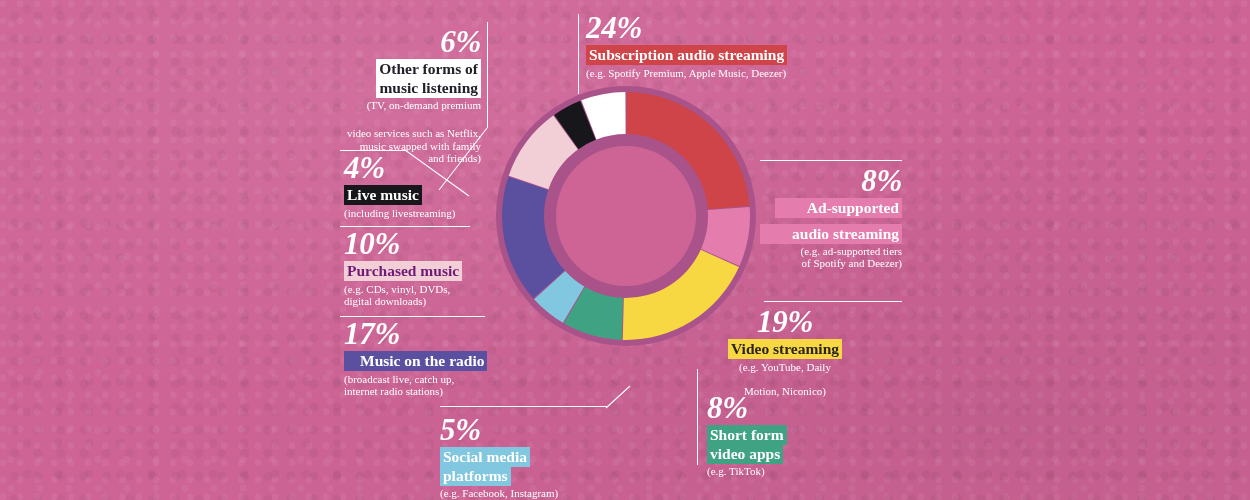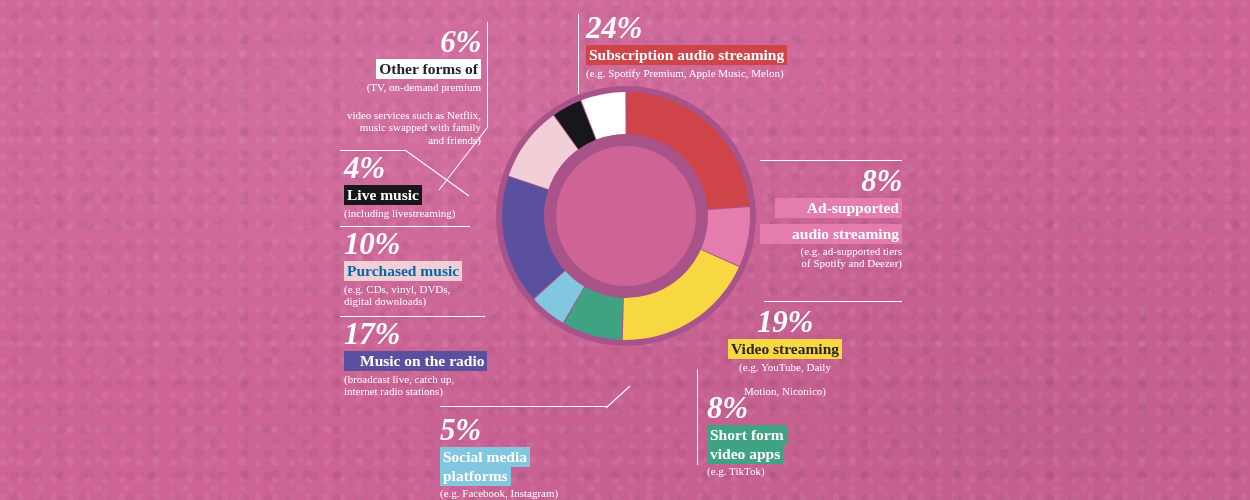--- a/index.html
+++ b/index.html
@@ -64,21 +64,21 @@
   }
   .right{text-align:right;}
 
   
   .hl-red   span{background:#ce4448;color:#ffffff;}
   .hl-pink  span{background:#e47cae;color:#ffffff;padding-left:32px;}
   .hl-yellow span{background:#f8d842;color:#2b2320;}
   .hl-green span{background:#3fa383;color:#ffffff;}
   .hl-blue  span{background:#81c7df;color:#ffffff;}
   .hl-purple span{background:#5b4fa0;color:#ffffff;padding-left:16px;}
-  .hl-lpink span{background:#f2cfd6;color:#0369a1;}
+  .hl-lpink span{background:#f2cfd6;color:#701a75;}
   .hl-black span{background:#17161a;color:#ffffff;}
   .hl-white span{background:#ffffff;color:#24202a;}
 </style>
 </head>
 <body>
 
 <div id="stage">
 
   <div id="donut-wrap">
     <svg width="262" height="262" viewBox="0 0 262 262">
@@ -124,26 +124,27 @@
 
   <div class="leader v" style="left:697px;top:369px;height:96px;"></div>
 
   <div class="leader h" style="left:764px;top:301px;width:138px;"></div>
 
   <div class="leader h" style="left:760px;top:160px;width:142px;"></div>
 
   <div class="callout" style="left:586px;top:12px;">
     <div class="pct">24%</div>
     <div class="name hl-red"><span>Subscription audio streaming</span></div>
-    <div class="note">(e.g. Spotify Premium,  Apple Music, Melon)</div>
+    <div class="note">(e.g. Spotify Premium,  Apple Music, Deezer)</div>
   </div>
 
   <div class="callout right" style="left:295px;top:26px;width:186px;">
     <div class="pct">6%</div>
     <div class="name hl-white"><span>Other forms of</span></div>
+    <div class="name hl-white" style="margin-top:1px;"><span>music listening</span></div>
     <div class="note">(TV, on-demand premium</div>
     <div class="note" style="margin-top:16px;">video services such as Netflix,</div>
     <div class="note" style="margin-top:0;">music swapped with family</div>
     <div class="note" style="margin-top:0;">and friends)</div>
   </div>
 
   <div class="callout" style="left:344px;top:152px;">
     <div class="pct">4%</div>
     <div class="name hl-black"><span>Live music</span></div>
     <div class="note">(including livestreaming)</div>

